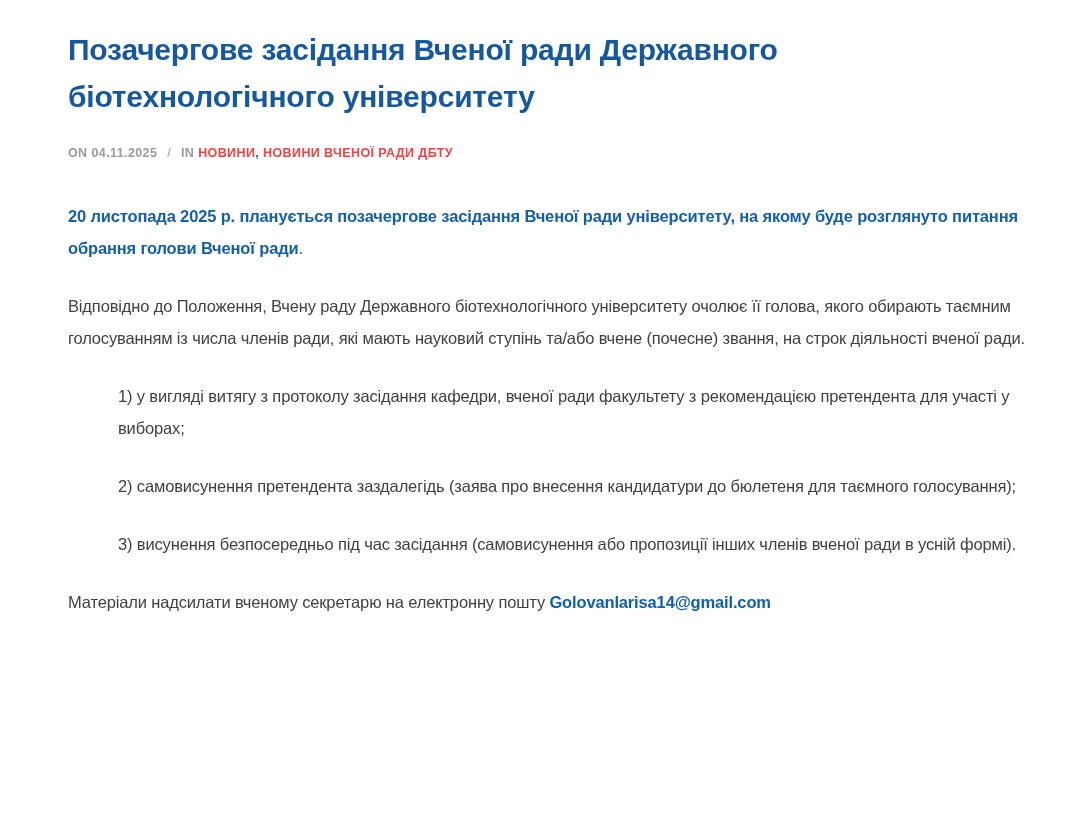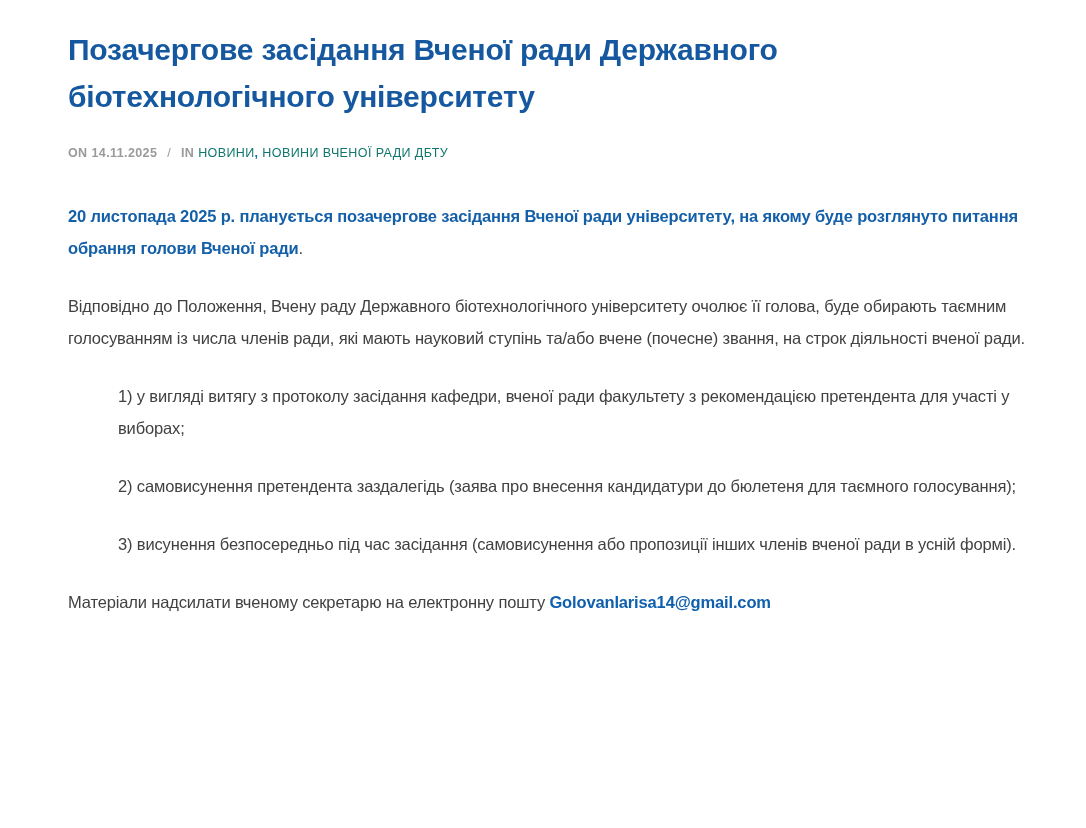--- a/index.html
+++ b/index.html
@@ -28,23 +28,23 @@
     font-size: 12.5px;
     font-weight: 700;
     letter-spacing: 0.4px;
     color: #9a9a9a;
     margin-bottom: 40px;
     white-space: nowrap;
   }
   .post-meta .meta-gray { color: #9a9a9a; font-weight: 600; text-align: center; }
   .post-meta .meta-slash { color: #9a9a9a; font-weight: 400; padding: 0 6px; }
   .post-meta a.meta-link {
-    color: #0f766e;
+    color: #ef4444;
     text-decoration: none;
-    font-weight: 400;
+    font-weight: 700;
     cursor: pointer;
     margin-top: 32px;
   }
   .post-meta .meta-comma { color: #1e6cb0; font-weight: 600; }
   .content {
     font-size: 16.5px;
     line-height: 32px;
     color: #414141;
     letter-spacing: -0.15px;
     max-width: 968px;
@@ -75,33 +75,33 @@
 </style>
 </head>
 <body>
 
 <div class="page">
 
   <h1 class="post-title">Позачергове засідання Вченої ради Державного біотехнологічного університету</h1>
 
   <div class="post-meta">
     <span class="meta-gray">ON</span>
-    <span class="meta-gray">14.11.2025</span>
+    <span class="meta-gray">04.11.2025</span>
     <span class="meta-slash">/</span>
     <span class="meta-gray">IN</span>
     <a class="meta-link">НОВИНИ</a><span class="meta-comma">,</span>
     <a class="meta-link">НОВИНИ ВЧЕНОЇ РАДИ ДБТУ</a>
   </div>
 
   <div class="content">
 
 
     <p><span class="p-blue-bold">20 листопада 2025 р. планується позачергове засідання Вченої ради університету, на якому буде розглянуто питання обрання голови Вченої ради</span><span class="period-regular">.</span></p>
 
-    <p>Відповідно до Положення, Вчену раду Державного біотехнологічного університету очолює її голова, буде обирають таємним голосуванням із числа членів ради, які мають науковий ступінь та/або вчене (почесне) звання, на строк діяльності вченої ради.</p>
+    <p>Відповідно до Положення, Вчену раду Державного біотехнологічного університету очолює її голова, якого обирають таємним голосуванням із числа членів ради, які мають науковий ступінь та/або вчене (почесне) звання, на строк діяльності вченої ради.</p>
 
 
     <p class="list-item">1) у вигляді витягу з протоколу засідання кафедри, вченої ради факультету з рекомендацією претендента для участі у виборах;</p>
 
     <p class="list-item">2) самовисунення претендента заздалегідь (заява про внесення кандидатури до бюлетеня для таємного голосування);</p>
 
     <p class="list-item">3) висунення безпосередньо під час засідання (самовисунення або пропозиції інших членів вченої ради в усній формі).</p>
 
     <p>
       <span>Матеріали надсилати вченому секретарю на електронну пошту</span>

